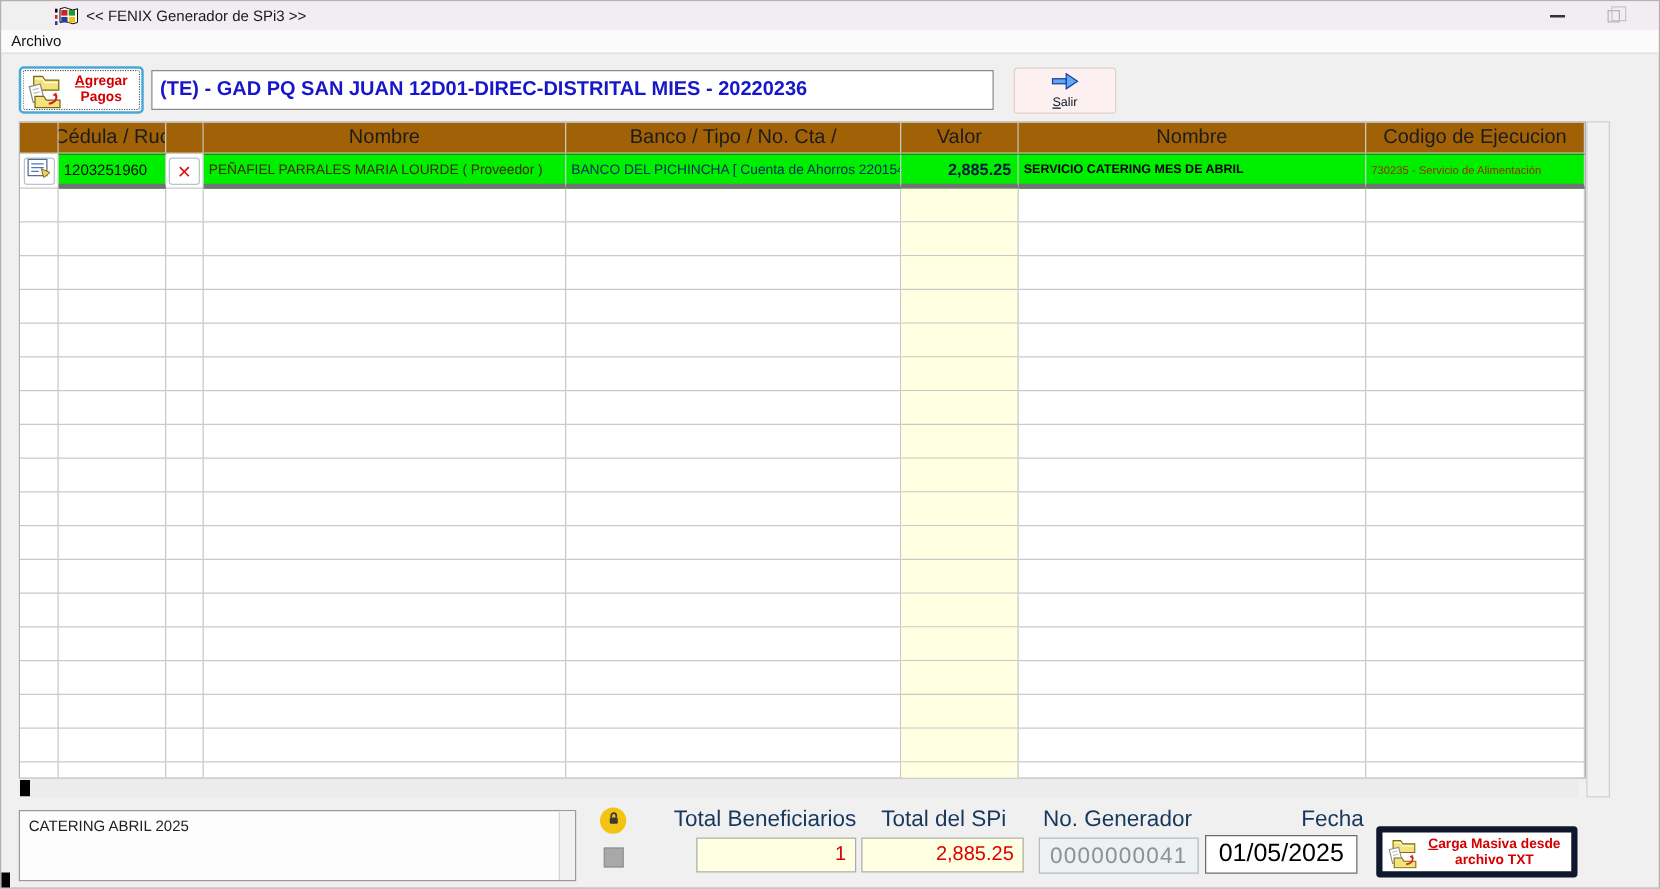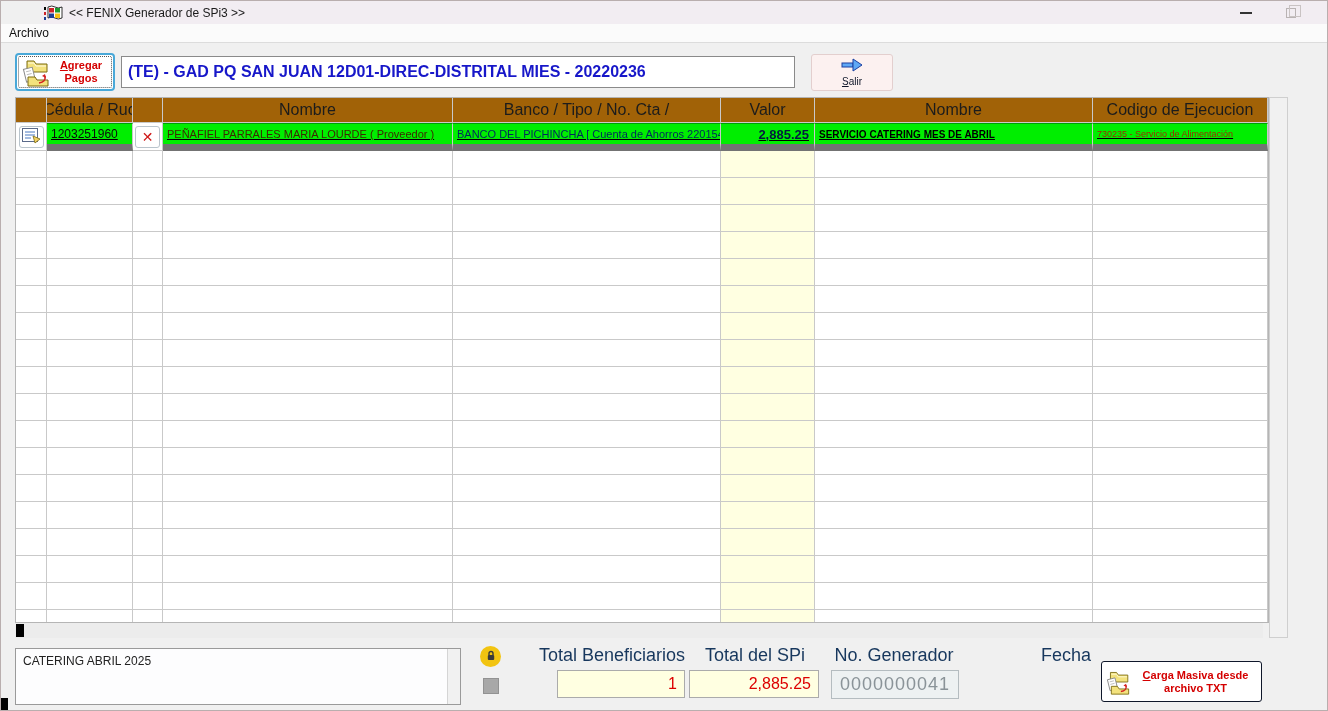--- a/index.html
+++ b/index.html
@@ -42,21 +42,21 @@
   .btn-salir .lbl::first-letter{text-decoration:underline;}
   
   .grid{position:absolute;left:14px;top:96px;width:1254px;height:526px;background:#fff;border:1px solid #b5b5b5;overflow:hidden;}
   .grid-row{display:flex;height:27px;}
   .grid-row .cell{border-right:1px solid #c9c9c9;border-bottom:1px solid #c9c9c9;height:100%;overflow:hidden;white-space:nowrap;}
   .grid-header{height:25px;}
   .grid-header .cell{display:flex;align-items:center;justify-content:center;font-size:16px;color:#1c1c1c;background:#a16207;}
   .c0{width:31px}.c1{width:86px}.c2{width:30px}.c3{width:290px}.c4{width:268px}.c5{width:94px}.c6{width:278px}.c7{width:175px}
   .valor-bg{background:var(--valor-bg,#ffffe1);}
   .data-row{height:28px;}
-  .data-row .green{background:var(--accent-green,#0f0);border-top:1px solid #00a000;border-bottom:7px solid #737373;display:flex;align-items:center;text-decoration:underline;}
+  .data-row .green{background:var(--accent-green,#0f0);border-top:1px solid #00a000;border-bottom:4px solid #737373;display:flex;align-items:center;}
   .data-row .cell.white{background:#fff;display:flex;align-items:center;justify-content:center;}
   .mini-btn{width:25px;height:22px;background:#fff;border:1px solid #b9c4cc;border-radius:3px;display:flex;align-items:center;justify-content:center;}
   .x-glyph{color:#cf1717;font-size:14px;font-weight:bold;line-height:1;}
   .cedula-txt{font-size:12px;color:#0a0a0a;padding-left:4px;}
   .nombre-txt{font-size:11px;color:#3c2a00;padding-left:4px;}
   .banco-txt{font-size:11px;color:#00295c;padding-left:4px;}
   .valor-txt{font-size:13px;font-weight:bold;color:#041a40;width:100%;text-align:right;padding-right:5px;}
   .detalle-txt{font-size:10px;font-weight:bold;color:#000;padding-left:4px;}
   .codigo-txt{font-size:9px;color:#9c2b00;padding-left:4px;}
   
@@ -75,21 +75,21 @@
   .lbl-ref{left:826px;width:134px;text-align:center;}
   .lbl-fecha{left:1020px;width:90px;text-align:center;}
   .f-box{position:absolute;top:669px;height:28px;display:flex;align-items:center;}
   .yellow-box{background:var(--valor-bg,#ffffe1);border:1px solid #ababab;color:var(--total-red,#dd0000);font-size:16px;justify-content:flex-end;padding-right:7px;}
   .box-benef{left:556px;width:128px;}
   .box-total{left:688px;width:130px;}
   .box-ref{left:830px;width:128px;height:29px;background:#edf1f2;border:1px solid #b4bcc0;color:#8a9398;font-size:18px;justify-content:center;letter-spacing:1px;}
   .box-fecha{left:963px;top:667px;width:122px;height:31px;background:#fff;border:1px solid #6b6b6b;color:#000;font-size:20px;justify-content:center;}
   .btn-carga{
     position:absolute;left:1100px;top:660px;width:161px;height:41px;background:#fff;
-    border:1px solid #0f172a;border-radius:3px;display:flex;align-items:center;padding:2px 4px;
+    border:5px solid #0f172a;border-radius:3px;display:flex;align-items:center;padding:2px 4px;
   }
   .corner-mark{position:absolute;left:0;top:697px;width:7px;height:14px;background:#000;}
   .icon-folders{width:32px;height:30px;flex:0 0 auto;}
 </style>
 </head>
 <body>
 
 <svg width="0" height="0" style="position:absolute">
   <defs>
     <symbol id="sym-folders" viewBox="0 0 32 30">
@@ -438,20 +438,21 @@
   <div class="status-square"></div>
 
   <div class="f-label lbl-benef">Total Beneficiarios</div>
   <div class="f-label lbl-total">Total del SPi</div>
   <div class="f-label lbl-ref">No. Generador</div>
   <div class="f-label lbl-fecha">Fecha</div>
 
   <div class="f-box yellow-box box-benef">1</div>
   <div class="f-box yellow-box box-total">2,885.25</div>
   <div class="f-box box-ref">0000000041</div>
+  <div class="f-box box-fecha">01/05/2025</div>
 
   <div class="btn-carga">
     <span class="icon-folders" style="width:28px;height:26px"><svg width="28" height="26">
           <use href="#sym-folders"></use>
         </svg></span>
     <span class="btn-red-label">
       <span class="l1">Carga Masiva desde</span>
       <span class="l2">archivo TXT</span>
     </span>
   </div>

